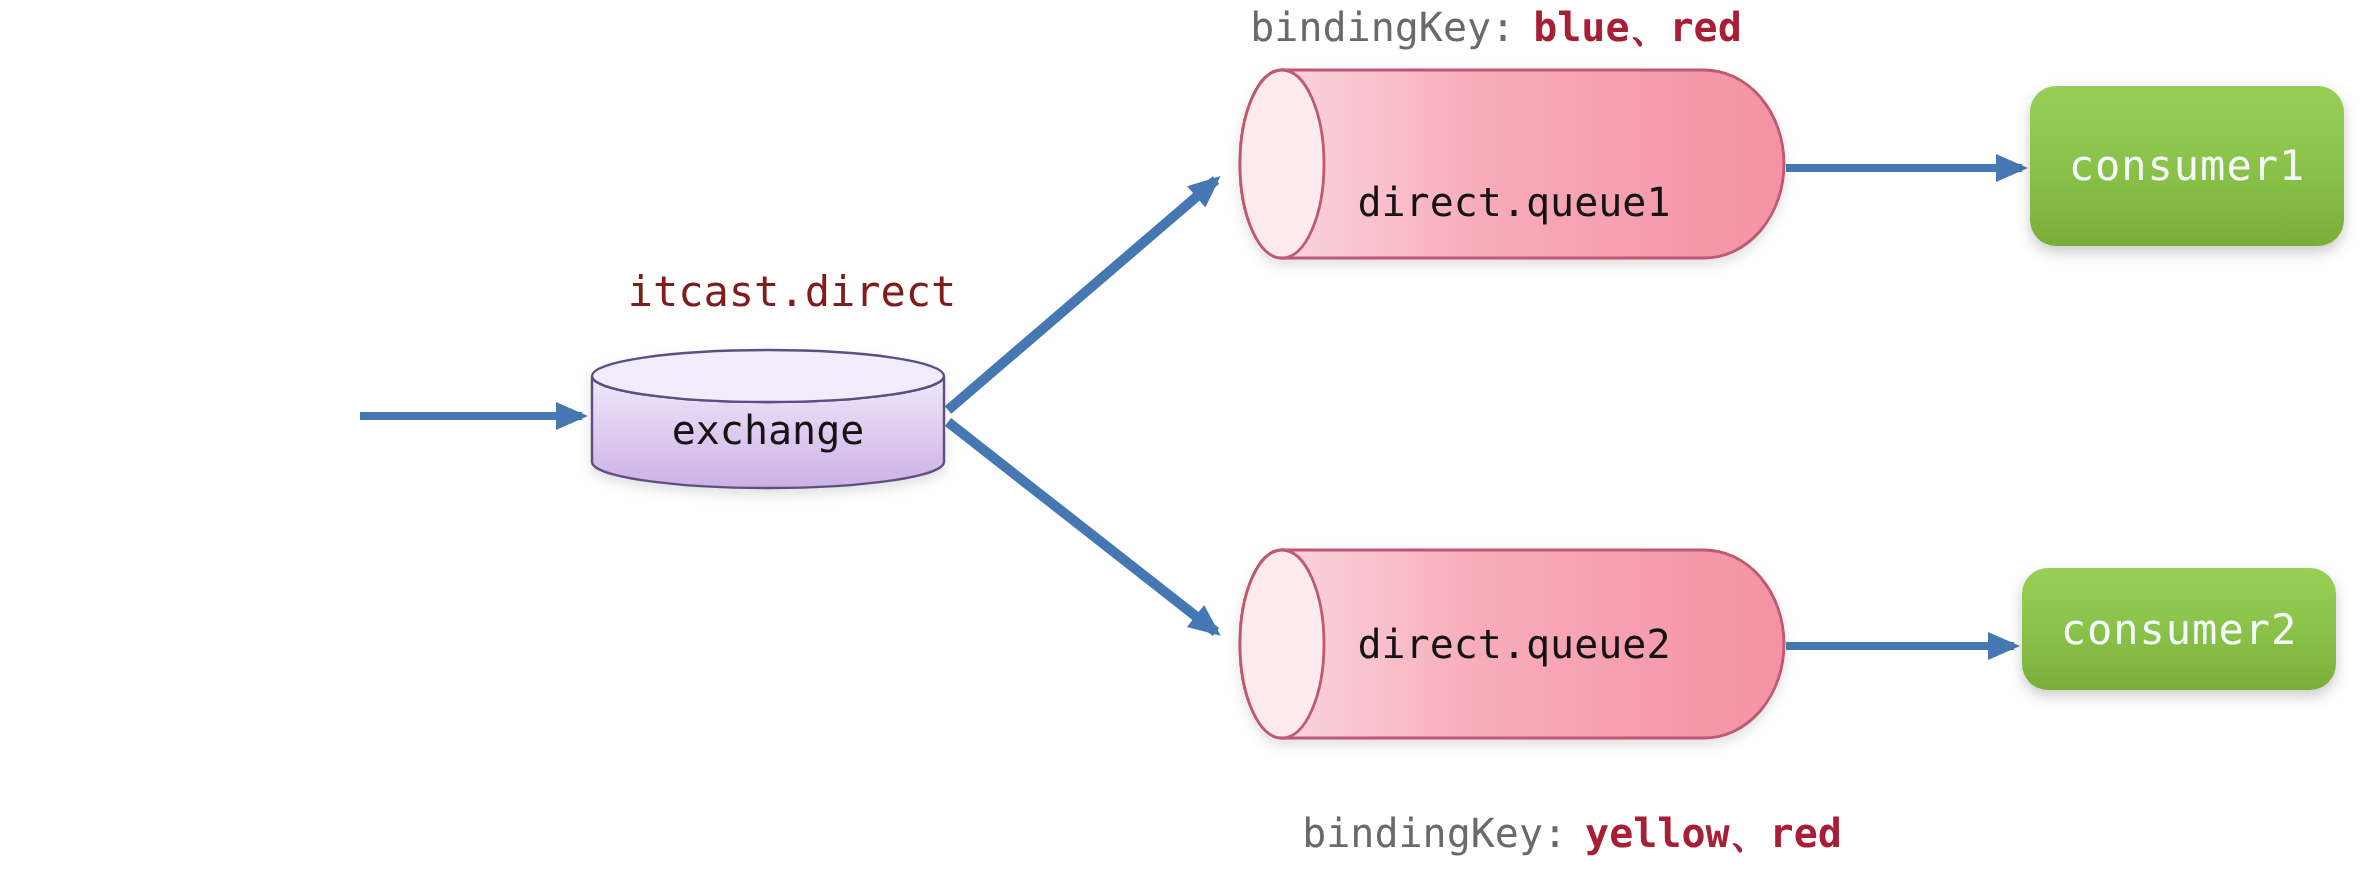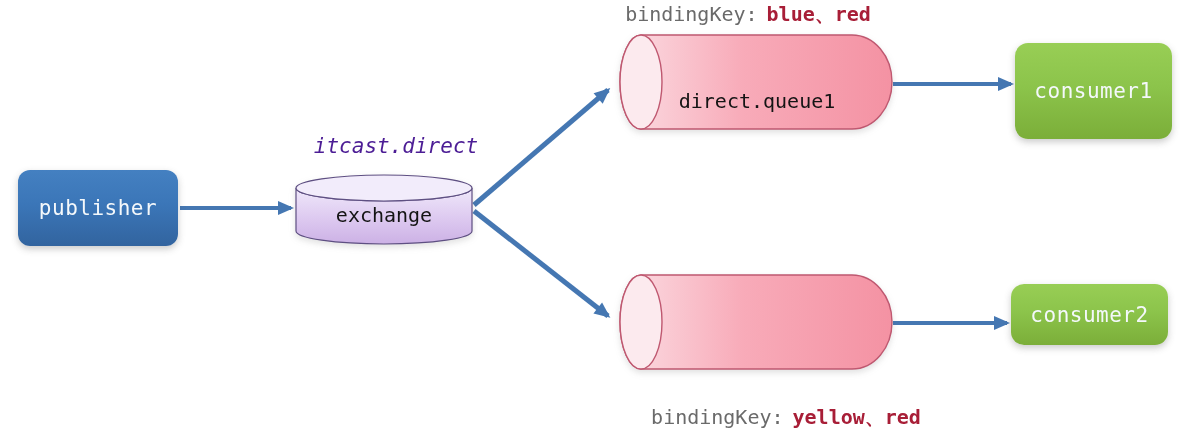--- a/index.html
+++ b/index.html
@@ -22,29 +22,29 @@
   }
   .publisher{
     left:18px;top:170px;width:160px;height:76px;
     border-radius:12px;
     background:linear-gradient(180deg,#4480c1 0%,#3b76b8 45%,#32649f 100%);
   }
   .consumer{
     border-radius:13px;
     background:linear-gradient(180deg,#98ce55 0%,#8cc44b 45%,#7bae39 100%);
   }
-  .consumer1{left:1015px;top:43px;width:157px;height:96px;}
+  .consumer1{left:1015px;top:43px;width:157px;height:80px;}
   .consumer2{left:1011px;top:284px;width:157px;height:61px;}
   .lbl{
     position:absolute;
     transform:translate(-50%,-50%);
     white-space:nowrap;
     color:#141414;
   }
-  .exchange-name{left:396px;top:146px;font-size:21px;color:#4c1d95;font-style:italic;}
+  .exchange-name{left:396px;top:146px;font-size:21px;color:#7f1d1d;}
   .exchange-text{left:384px;top:215px;font-size:20px;}
   .queue-text{font-size:20px;}
   .queue-text.q1{left:757px;top:101px;}
   .queue-text.q2{left:757px;top:322px;}
   .binding{
     position:absolute;
     transform:translate(-50%,-50%);
     white-space:nowrap;
     font-size:20px;
   }
@@ -90,28 +90,26 @@
       <path d="M641,35 L852,35 A40,47 0 0 1 852,129 L641,129 A21,47 0 0 1 641,35 Z" fill="url(#gradQueue)" stroke="#bf5870" stroke-width="1.4"></path>
       <ellipse cx="641" cy="82" rx="21" ry="47" fill="#fceaee" stroke="#bf5870" stroke-width="1.4"></ellipse>
     </g>
 
     <g class="cyl">
       <path d="M641,275 L852,275 A40,47 0 0 1 852,369 L641,369 A21,47 0 0 1 641,275 Z" fill="url(#gradQueue)" stroke="#bf5870" stroke-width="1.4"></path>
       <ellipse cx="641" cy="322" rx="21" ry="47" fill="#fceaee" stroke="#bf5870" stroke-width="1.4"></ellipse>
     </g>
   </svg>
 
-  <div class="node publisher">
-    <span>publisher</span>
-  </div>
 
   <div class="lbl exchange-name">itcast.direct</div>
   <div class="lbl exchange-text">exchange</div>
 
   <div class="lbl queue-text q1">direct.queue1</div>
+  <div class="lbl queue-text q2">direct.queue2</div>
 
   <div class="binding bottom">
     <span class="bk-prefix">bindingKey:</span><span class="bk-keys">yellow、red</span>
   </div>
   <div class="binding top">
     <span class="bk-prefix">bindingKey:</span><span class="bk-keys">blue、red</span>
   </div>
 
   <div class="node consumer consumer1">
     <span>consumer1</span>

